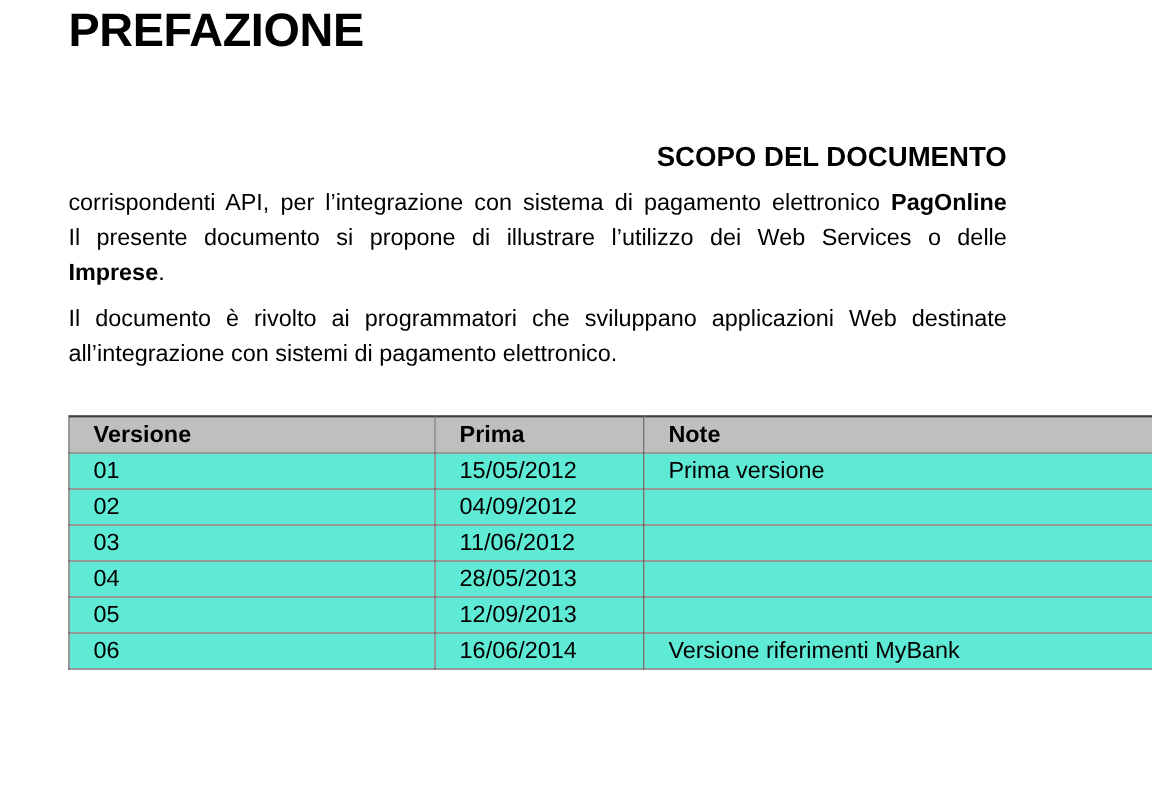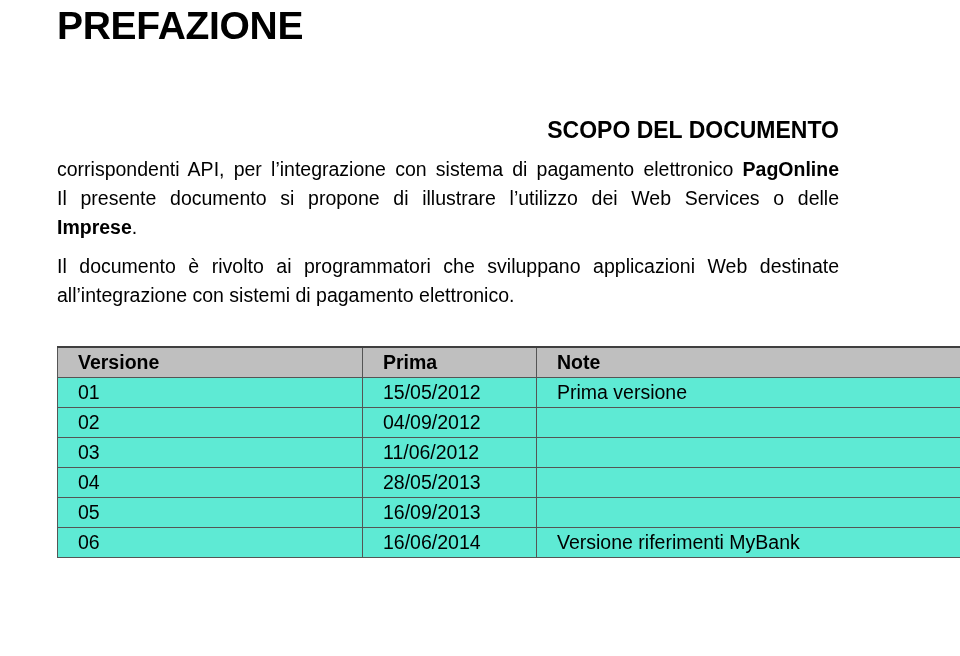--- a/index.html
+++ b/index.html
@@ -170,21 +170,21 @@
           <td>11/06/2012</td>
           <td></td>
         </tr>
         <tr>
           <td>04</td>
           <td>28/05/2013</td>
           <td></td>
         </tr>
         <tr>
           <td>05</td>
-          <td>16/09/2013</td>
+          <td>12/09/2013</td>
           <td></td>
         </tr>
         <tr>
           <td>06</td>
           <td>16/06/2014</td>
           <td>Versione riferimenti MyBank</td>
         </tr>
       </tbody>
     </table>
   </div>

